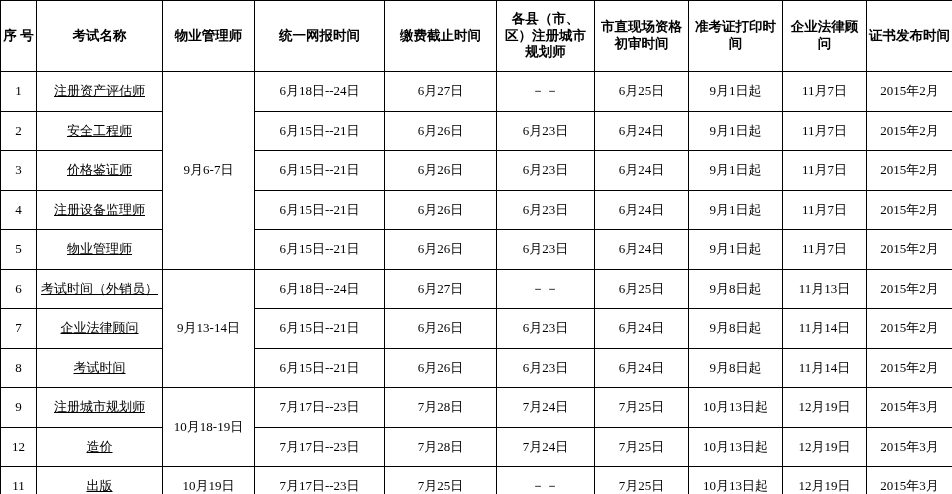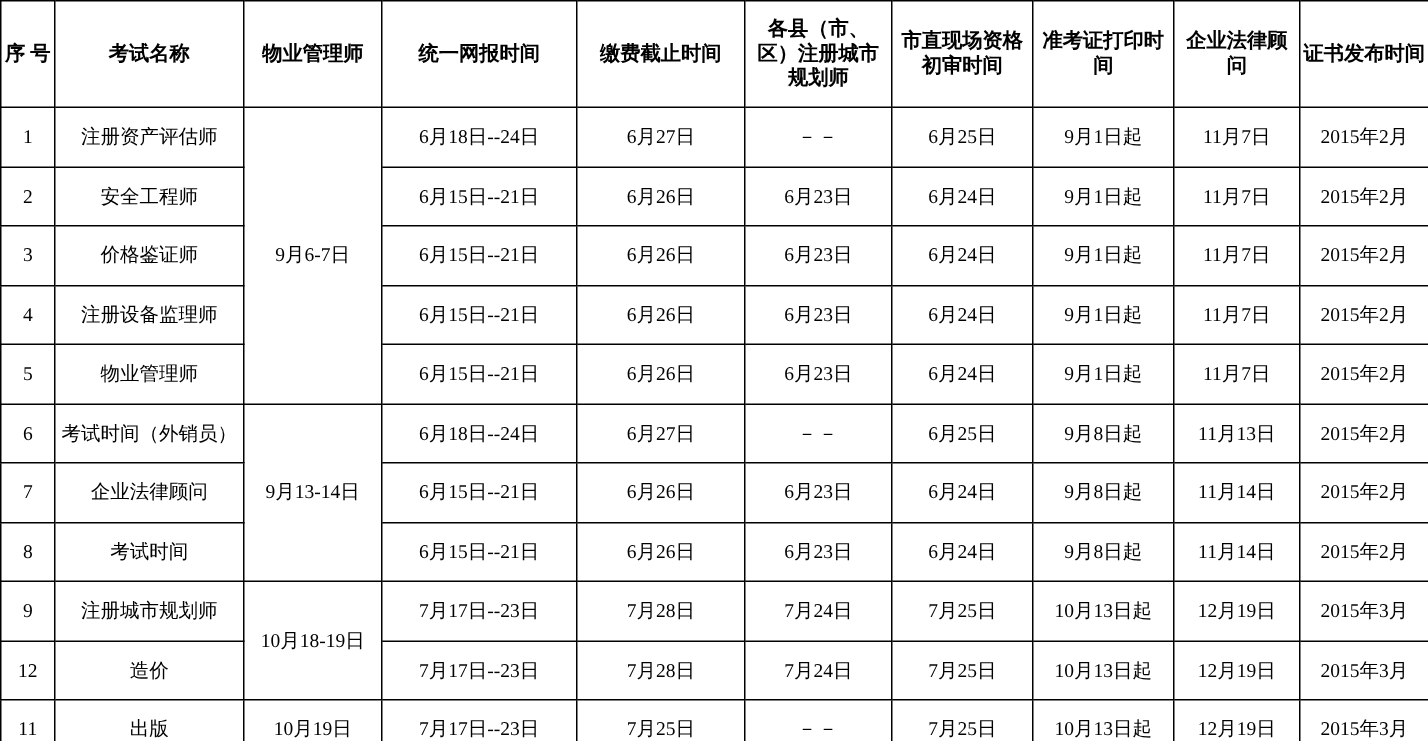--- a/index.html
+++ b/index.html
@@ -42,20 +42,21 @@
   }
   table.exam-table tbody td {
     height: 34.5px;
     font-weight: normal;
   }
   td.col-no {
     font-size: 12.5px;
   }
   td.col-name {
     font-size: 13px;
+    text-decoration: underline;
   }
   td.col-time {
     font-size: 13px;
     font-family: Liberation Serif, serif;
   }
   .dash {
     letter-spacing: 1px;
   }
   
   col.c0 { width: 36px; }

